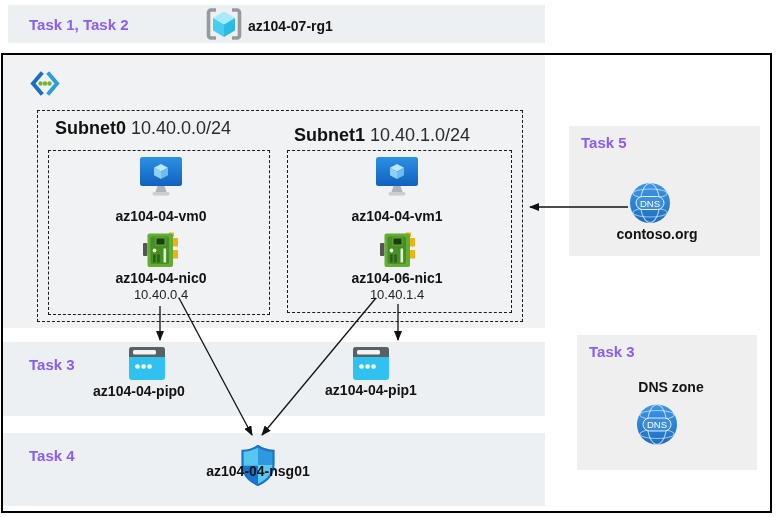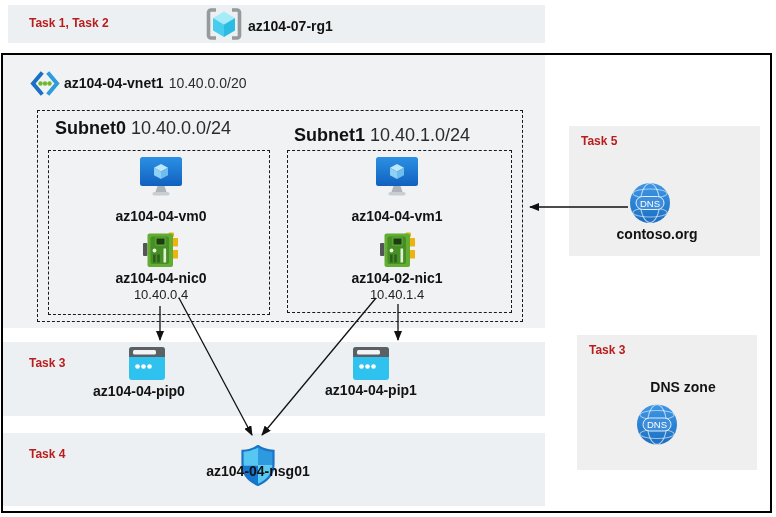--- a/index.html
+++ b/index.html
@@ -7,21 +7,21 @@
     position:relative;width:776px;height:517px;background:#fff;
     font-family:"Liberation Sans",sans-serif;overflow:hidden;
     -webkit-font-smoothing:antialiased;
   }
   .abs{position:absolute;}
   .band{background:#EDF0F2;}
   .panel{background:#EFEFEF;}
   .frame{border:2px solid #000;box-sizing:border-box;background:#fff;}
   .vnetfill{background:#F0F2F3;}
   .dashed{border:1.5px dashed #1a1a1a;box-sizing:border-box;}
-  .tasklbl{color:#b91c1c;font-weight:bold;font-size:12px;line-height:1.1;white-space:nowrap;}
+  .tasklbl{color:#8b5cf6;font-weight:bold;font-size:15px;line-height:1.1;white-space:nowrap;}
   .name{font-weight:bold;color:#121212;font-size:14px;line-height:1.1;white-space:nowrap;}
   .ctr{text-align:center;}
   .cidr{font-weight:normal;color:#2b2b2b;margin-left:5px;}
   .sub-lbl{font-size:18px;}
   .ip{font-size:13px;color:#222;line-height:1.1;}
   svg{display:block;}
   .arrows{pointer-events:none;}
 </style>
 </head>
 <body>
@@ -47,23 +47,20 @@
   <div class="abs vnetfill" style="left:3px;top:55px;width:542px;height:273px;"></div>
 
   <div class="abs" style="left:30px;top:71px;">
     <svg width="30" height="25" viewBox="0 0 30 25">
       <polyline points="11,3 3,12.5 11,22" fill="none" stroke="#1B6FC4" stroke-width="4" stroke-linecap="square"></polyline>
       <polyline points="19,3 27,12.5 19,22" fill="none" stroke="#2E9BDC" stroke-width="4" stroke-linecap="square"></polyline>
       <circle cx="10.5" cy="12.5" r="2.2" fill="#73B82C"></circle>
       <circle cx="15" cy="12.5" r="2.2" fill="#73B82C"></circle>
       <circle cx="19.5" cy="12.5" r="2.2" fill="#73B82C"></circle>
     </svg>
-  </div>
-  <div class="abs name" style="left:64px;top:76px;">
-    <span>az104-04-vnet1</span><span class="cidr">10.40.0.0/20</span>
   </div>
 
   <div class="abs dashed" style="left:37px;top:110px;width:486px;height:212px;"></div>
 
   <div class="abs name sub-lbl" style="left:55px;top:119px;">
     <span>Subnet0</span><span class="cidr">10.40.0.0/24</span>
   </div>
   <div class="abs dashed" style="left:48px;top:150px;width:222px;height:165px;"></div>
 
   <div class="abs" style="left:139px;top:157px;">
@@ -133,21 +130,21 @@
       <rect x="29.5" y="18" width="5.5" height="8.5" fill="#EFB310"></rect>
       <rect x="4.5" y="1.5" width="25.5" height="33.5" rx="2" fill="#63AD33"></rect>
       <rect x="7.5" y="4.5" width="18.5" height="27.5" rx="2" fill="#478E25"></rect>
       <rect x="13" y="6" width="9" height="7" fill="#1C3D12" stroke="#6FBF3F" stroke-width="0.8"></rect>
       <circle cx="11.5" cy="18.5" r="1.9" fill="#EAF5E2"></circle>
       <rect x="10" y="22.5" width="2.6" height="8" fill="#2C611B"></rect>
       <rect x="14.2" y="22.5" width="2.6" height="8" fill="#2C611B"></rect>
       <rect x="20.5" y="16.5" width="2.6" height="14" fill="#DFF0D5"></rect>
     </svg>
   </div>
-  <div class="abs name ctr" style="left:317px;top:271px;width:160px;">az104-02-nic1</div>
+  <div class="abs name ctr" style="left:317px;top:271px;width:160px;">az104-06-nic1</div>
   <div class="abs ip ctr" style="left:317px;top:288px;width:160px;">10.40.1.4</div>
 
   <div class="abs band" style="left:3px;top:342px;width:542px;height:74px;"></div>
   <div class="abs tasklbl" style="left:29px;top:357px;">Task 3</div>
 
   <div class="abs" style="left:129px;top:347px;">
     <svg width="36" height="33" viewBox="0 0 36 33">
       <rect x="0" y="0" width="36" height="33" rx="3" fill="#30C2EE"></rect>
       <path d="M3,0 h30 a3,3 0 0 1 3,3 v7 h-36 v-7 a3,3 0 0 1 3,-3 z" fill="#5B6065"></path>
       <rect x="4" y="3" width="23" height="4.5" rx="1.5" fill="#F4F4F4"></rect>
@@ -207,21 +204,21 @@
         <ellipse cx="21" cy="30.5" rx="17" ry="4.5" fill="none" stroke="#ffffff" stroke-opacity="0.55" stroke-width="1.1"></ellipse>
         <rect x="7" y="14.5" width="28" height="13" rx="6.5" fill="#3E8EDC" stroke="#ffffff" stroke-opacity="0.85" stroke-width="1"></rect>
         <text x="21" y="24.5" text-anchor="middle" font-family="Liberation Sans, sans-serif" font-size="9.5" fill="#ffffff">DNS</text>
       </svg>
     </div>
     <div class="abs name ctr" style="left:0;top:101px;width:176px;">contoso.org</div>
   </div>
 
   <div class="abs panel" style="left:577px;top:335px;width:180px;height:135px;">
     <div class="abs tasklbl" style="left:12px;top:9px;">Task 3</div>
-    <div class="abs name ctr" style="left:16px;top:45px;width:180px;">DNS zone</div>
+    <div class="abs name ctr" style="left:4px;top:45px;width:180px;">DNS zone</div>
     <div class="abs" style="left:59px;top:68px;">
       <svg width="42" height="43" viewBox="0 0 42 43">
         <defs>
           <linearGradient id="gdns6" x1="0" y1="0" x2="0" y2="1">
             <stop offset="0" stop-color="#3E97E6"></stop>
               <stop offset="1" stop-color="#1C6FC0"></stop>
           </linearGradient>
         </defs>
         <circle cx="21" cy="21.5" r="20" fill="url(#gdns6)"></circle>
         <ellipse cx="21" cy="21.5" rx="9.5" ry="19.8" fill="none" stroke="#ffffff" stroke-opacity="0.65" stroke-width="1.1"></ellipse>

